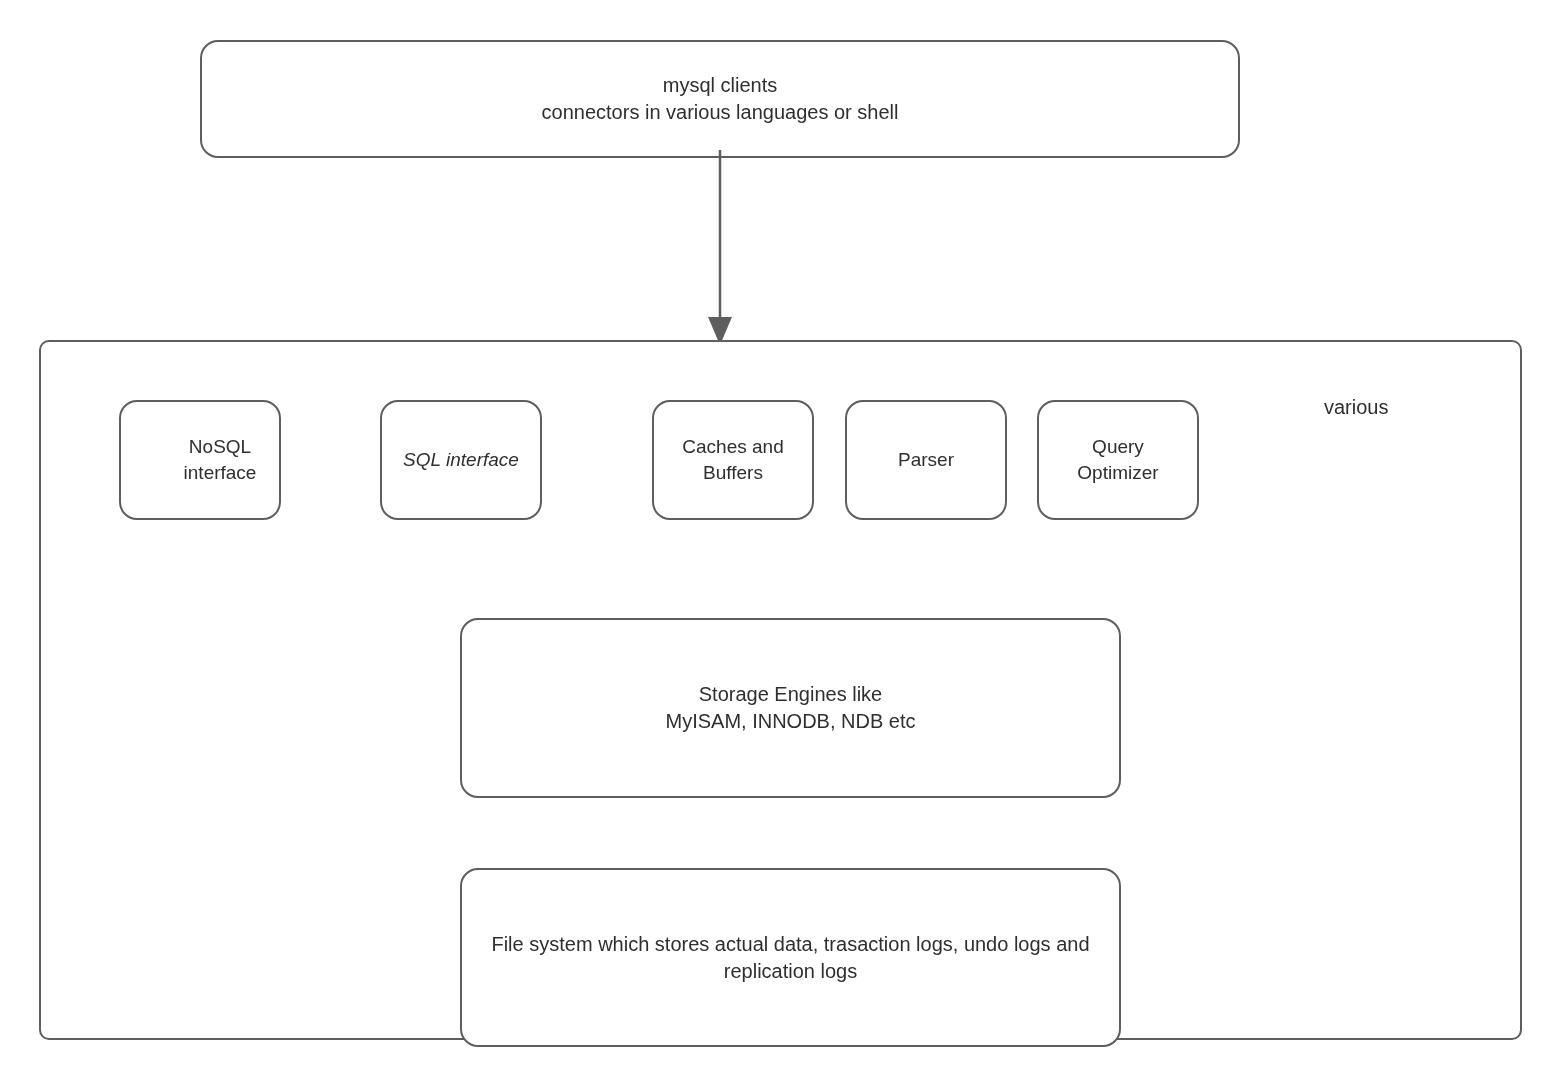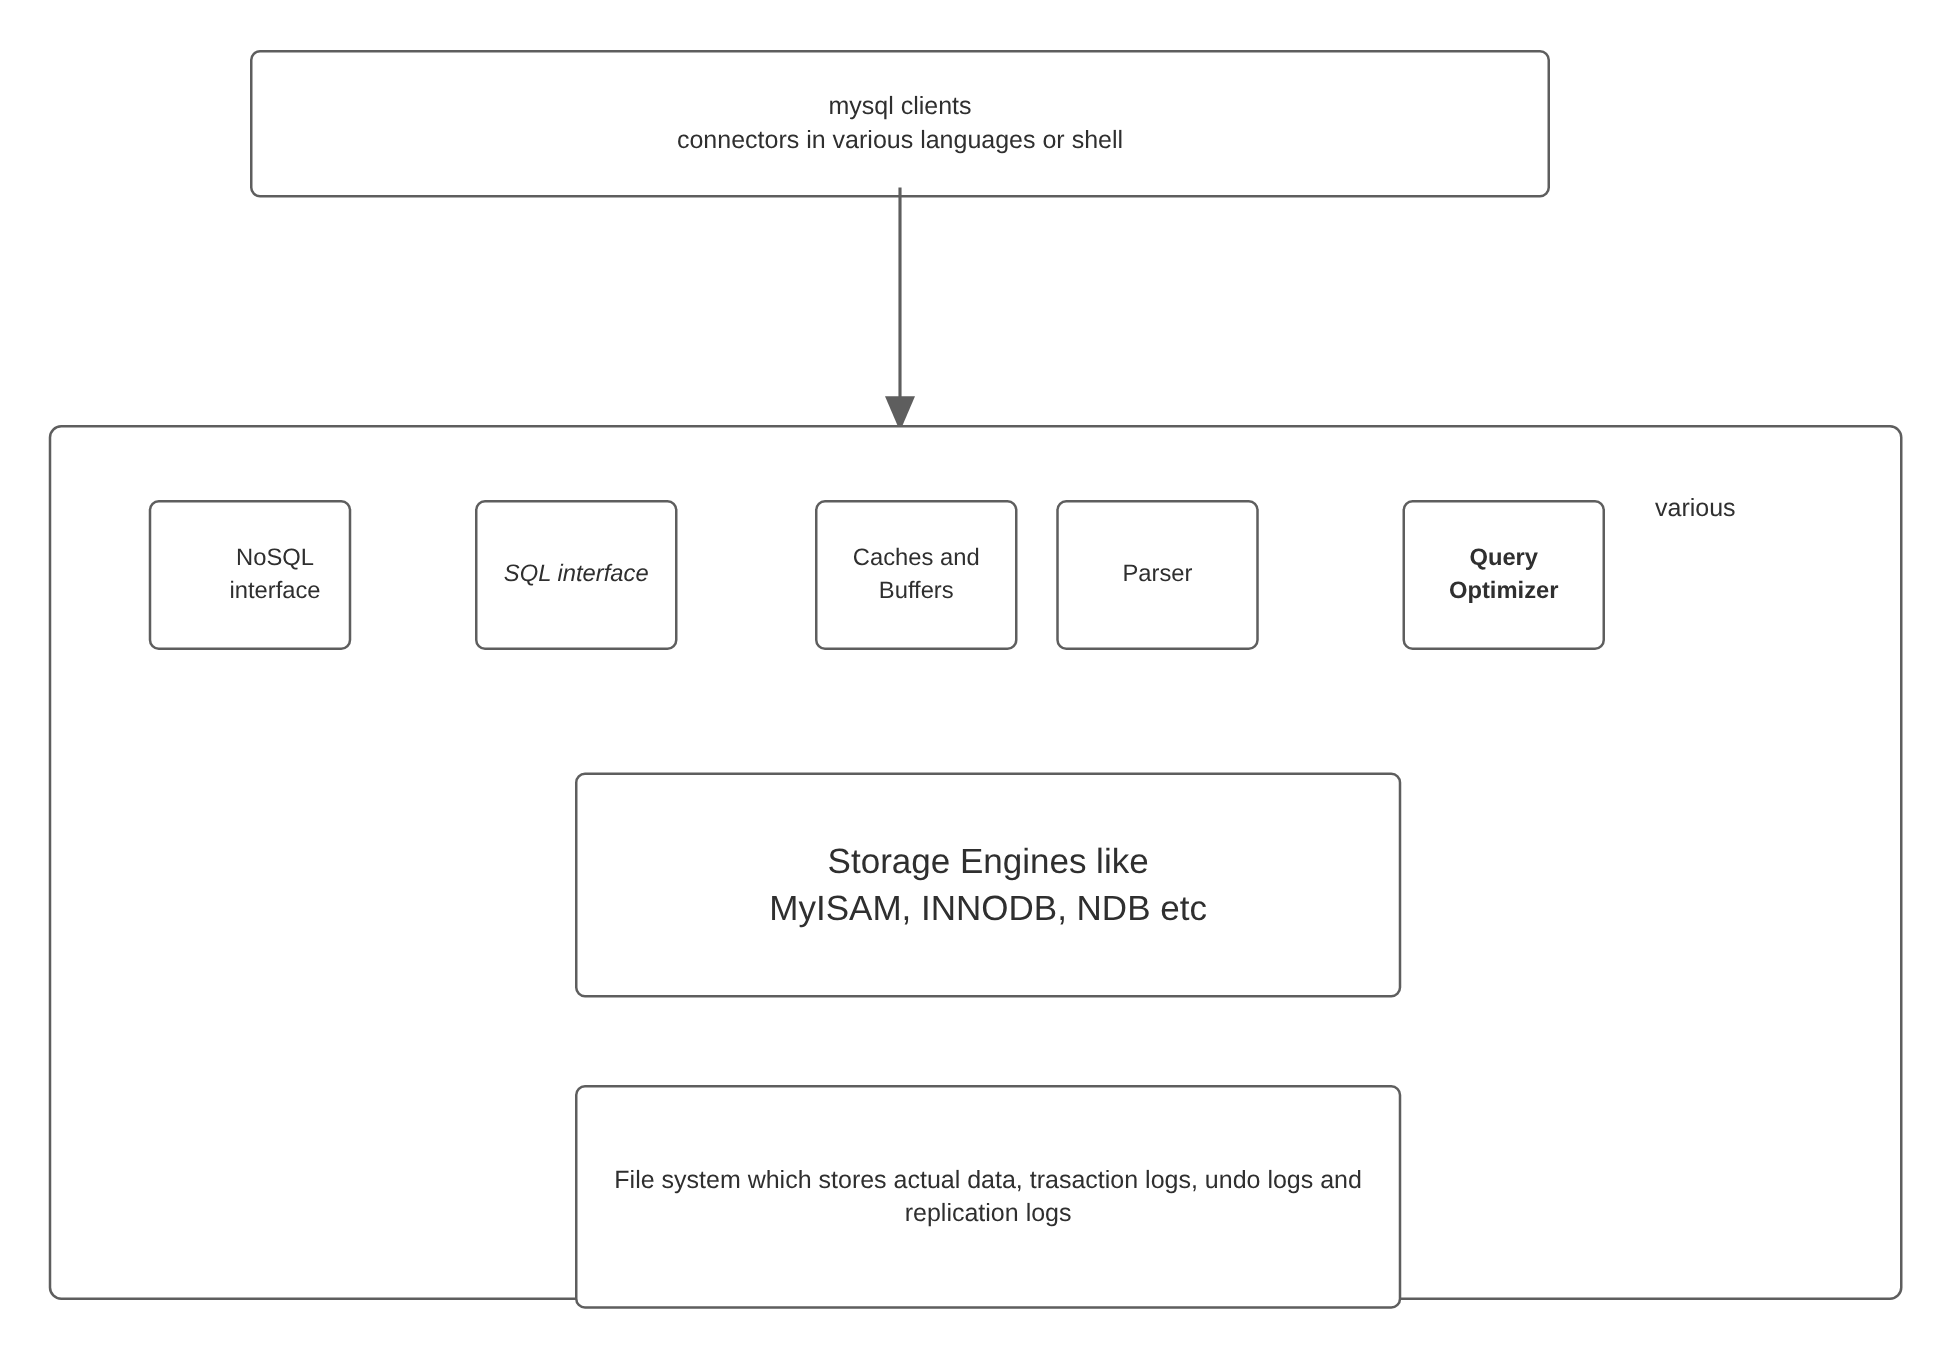--- a/index.html
+++ b/index.html
@@ -15,21 +15,21 @@
     font-family: "Liberation Sans", sans-serif;
     color: #2f2f2f;
     -webkit-font-smoothing: antialiased;
   }
 
   .node {
     position: absolute;
     box-sizing: border-box;
     background: #ffffff;
     border: 2px solid #5e5e5e;
-    border-radius: 8px;
+    border-radius: 18px;
     display: flex;
     align-items: center;
     justify-content: center;
     text-align: center;
   }
 
   .node .label {
     line-height: 1.35;
     white-space: pre-line;
     padding: 0 10px;
@@ -71,31 +71,31 @@
     height: 120px;
     width: 162px;
   }
   .component .label {
     font-size: 19px;
   }
   #comp-nosql      { left: 119px; padding-left: 40px; }
   #comp-sql        { left: 380px; font-style: italic; }
   #comp-caches     { left: 612px; margin-left: 40px; }
   #comp-parser     { left: 845px; }
-  #comp-optimizer  { left: 1122px; font-weight: bold; }
+  #comp-optimizer  { left: 1037px; }
 
   
   #storage-box {
     left: 460px;
     top: 618px;
     width: 661px;
     height: 180px;
   }
   #storage-box .label {
-    font-size: 28px;
+    font-size: 20px;
   }
 
   
   #filesystem-box {
     left: 460px;
     top: 868px;
     width: 661px;
     height: 179px;
   }
   #filesystem-box .label {

